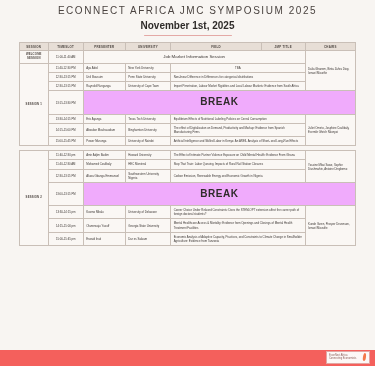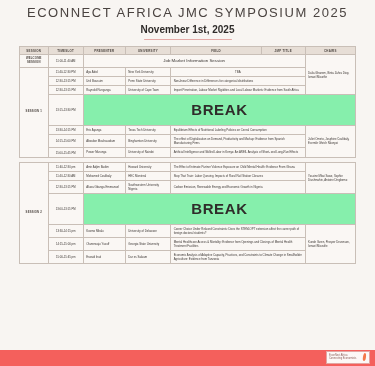--- a/index.html
+++ b/index.html
@@ -10,21 +10,21 @@
     overflow: hidden;
   }
   .page {
     position: relative;
     width: 375px; height: 366px;
     background: #f8f5f2;
     display: flex; flex-direction: column;
   }
   .hdr { padding: 5px 0 0 0; text-align: center; }
   .hdr-title {
-    font-size: 13px;
+    font-size: 10px;
     letter-spacing: 1.55px;
     color: #4a4340;
     font-weight: 400;
     white-space: nowrap;
   }
   .hdr-date {
     font-size: 10px;
     font-weight: bold;
     color: #2e2b29;
     margin-top: 3.5px;
@@ -62,25 +62,25 @@
     text-align: center; font-size: 2.75px; font-weight: bold;
     letter-spacing: 0.2px; color: #4a433e; background: #faf7f4;
   }
   td.c-time { text-align: center; font-size: 2.8px; }
   td.c-pres, td.c-univ { text-align: left; }
   td.c-field { text-align: left; }
   td.c-chairs { text-align: left; font-size: 2.8px; }
   td.c-center { text-align: center; }
   td.break-cell {
     text-align: center;
-    font-size: 15px;
+    font-size: 10px;
     font-weight: bold;
     letter-spacing: 0.6px;
     color: #2f2c2a;
-    background: #86efac;
+    background: #f0abfc;
     padding: 4px 0;
   }
   td.merged-title { text-align: center; font-size: 4.4px; }
   tr.gap-row td {
     border: none; background: #f8f5f2; height: 5px; padding: 0;
   }
   .footer-bar {
     position: absolute; left: 0; bottom: 0;
     width: 100%; height: 16px; background: #f4605c;
   }

